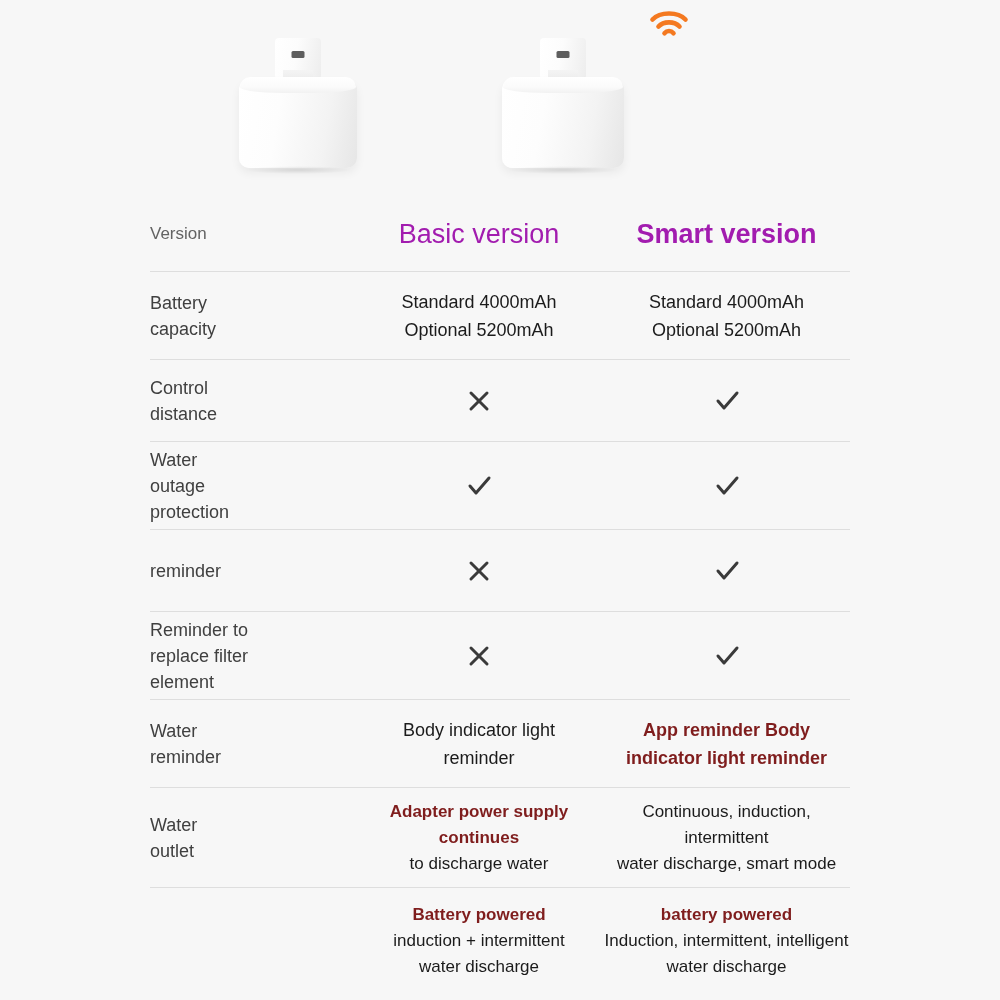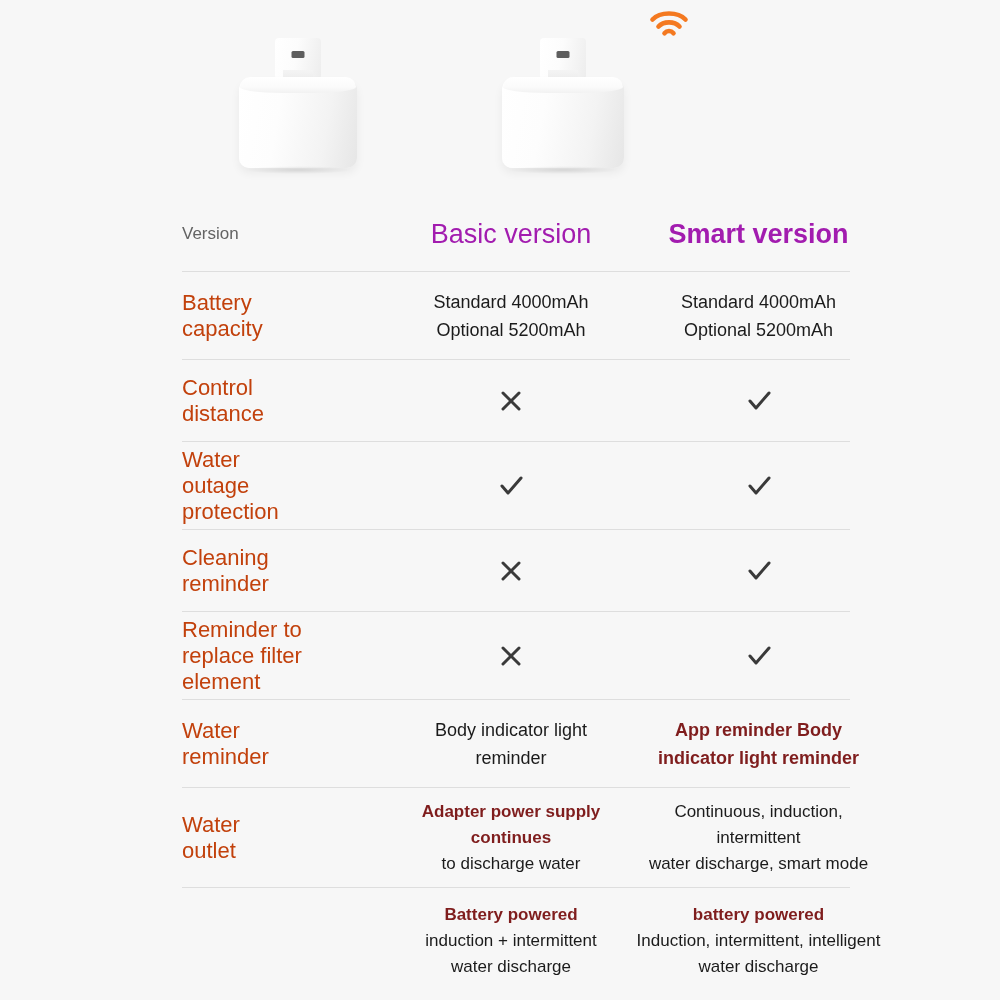--- a/index.html
+++ b/index.html
@@ -121,31 +121,30 @@
     left: 150px;
     top: 196px;
     width: 700px;
   }
   .row {
     position: relative;
     display: flex;
     align-items: center;
     border-bottom: 1px solid #dedede;
     box-sizing: border-box;
-    margin-left: 32px;
   }
   .row.last { border-bottom: none; }
 
   .col-label {
     width: 205px;
     flex: 0 0 205px;
     box-sizing: border-box;
     padding-right: 10px;
-    color: #c2410c;
-    font-size: 22px;
+    color: #404040;
+    font-size: 18px;
     line-height: 26px;
     font-weight: 400;
     text-align: left;
   }
   .col-val {
     flex: 1 1 0;
     box-sizing: border-box;
     text-align: center;
     color: #1b1b1b;
     font-size: 18px;
@@ -287,21 +286,20 @@
       </div>
       <div class="col-val smart">
         <svg class="mark" viewBox="0 0 26 26">
           <polyline points="4,13 10,20 23,5" fill="none" stroke="#3a3a3a" stroke-width="3" stroke-linecap="round" stroke-linejoin="round"></polyline>
         </svg>
       </div>
     </div>
 
     <div class="row row-mark">
       <div class="col-label">
-        <span class="ln">Cleaning</span>
         <span class="ln">reminder</span>
       </div>
       <div class="col-val basic">
         <svg class="mark" viewBox="0 0 26 26">
           <g stroke="#3a3a3a" stroke-width="3" stroke-linecap="round">
             <line x1="5" y1="5" x2="21" y2="21"></line>
               <line x1="21" y1="5" x2="5" y2="21"></line>
           </g>
         </svg>
       </div>

